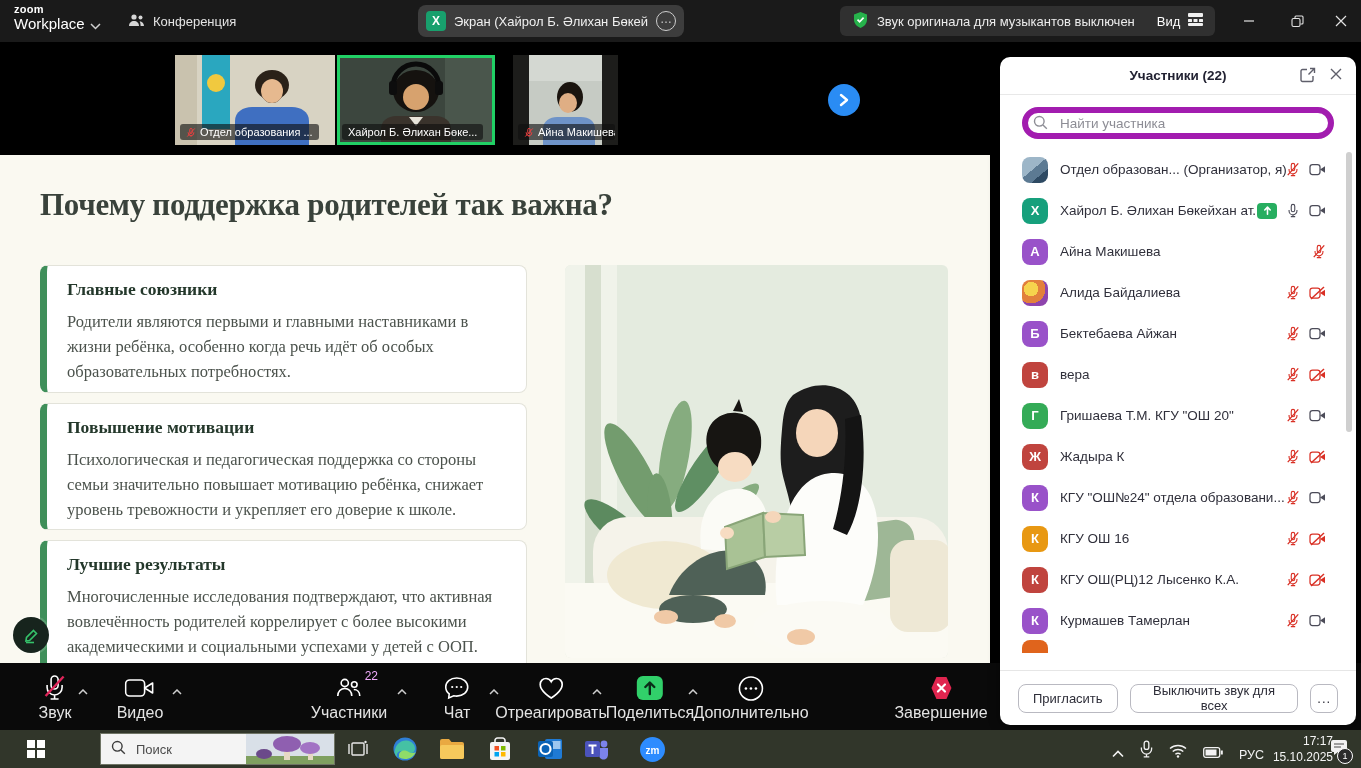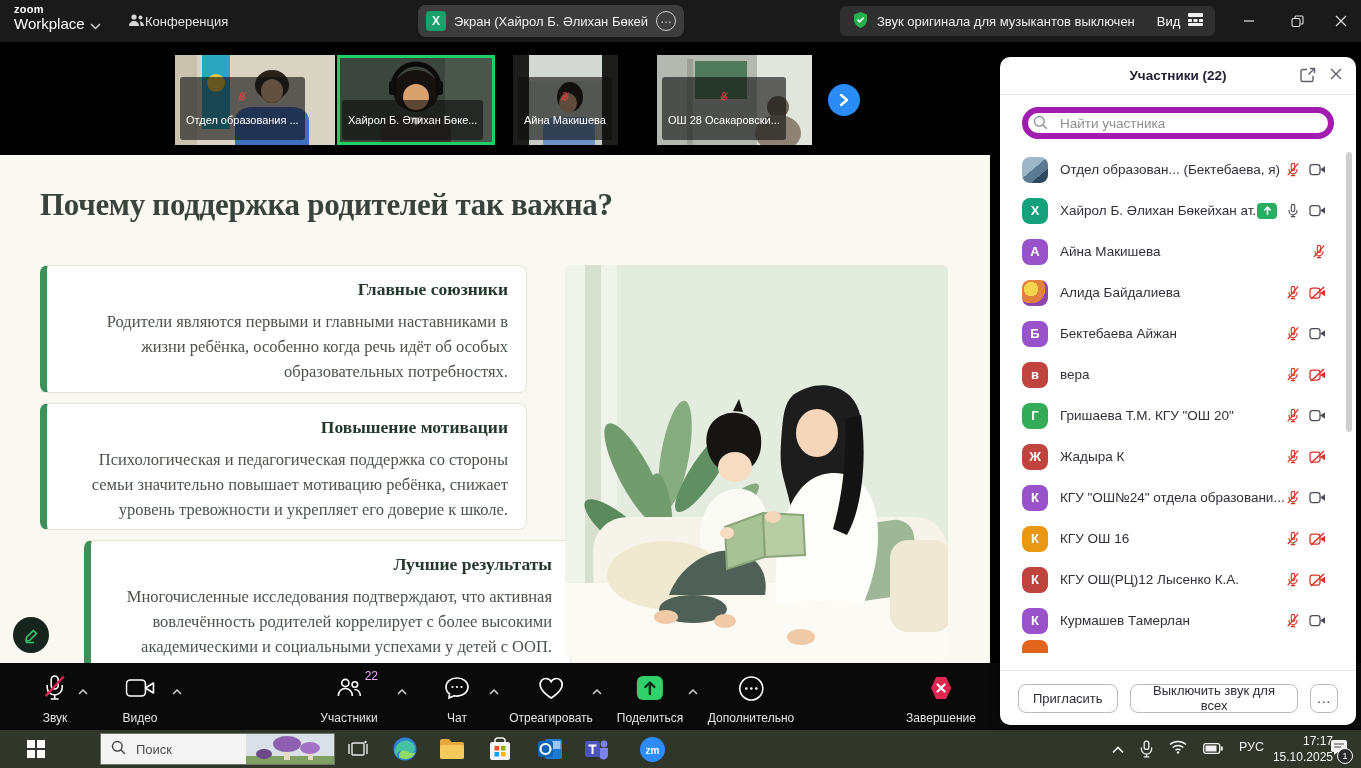--- a/index.html
+++ b/index.html
@@ -6,59 +6,59 @@
     font-family:"Liberation Sans",sans-serif;-webkit-font-smoothing:antialiased;}
   .abs{position:absolute;}
   #stage{position:relative;width:1361px;height:768px;background:#000;}
 
   
   #titlebar{left:0;top:0;width:1361px;height:42px;background:#1a1a1a;}
   .logo{left:14px;top:4px;color:#fff;line-height:1;}
   .logo .l1{font-size:11px;font-weight:700;letter-spacing:.3px;}
   .logo .l2{font-size:15px;font-weight:400;margin-top:1px;}
   .tb-chev{left:90px;top:16px;color:#cfcfcf;}
-  .tab-meeting{left:128px;top:0;height:42px;display:flex;align-items:center;gap:0;color:#e3e3e3;font-size:13px;}
+  .tab-meeting{left:128px;top:0;height:42px;display:flex;align-items:center;gap:8px;color:#e3e3e3;font-size:13px;}
   .tab-screen{left:418px;top:5px;height:32px;background:#3d3d3d;border-radius:8px;display:flex;align-items:center;
     gap:8px;padding:0 8px;color:#f0f0f0;font-size:13px;}
   .xicon{width:20px;height:20px;border-radius:4px;background:#18a06d;color:#fff;font-weight:700;font-size:12px;
     display:flex;align-items:center;justify-content:center;}
   .tab-ellipsis{width:20px;height:20px;border:1.4px solid #cdcdcd;border-radius:50%;display:flex;align-items:center;
     justify-content:center;color:#cdcdcd;font-size:12px;line-height:1;padding-bottom:4px;box-sizing:border-box;}
   .status-pill{left:840px;top:6px;height:30px;background:#303030;border-radius:6px;display:flex;align-items:center;
     gap:8px;padding:0 12px;color:#ececec;font-size:13px;}
   .view-label{margin-left:14px;color:#fff;}
   .winbtn{top:0;width:46px;height:42px;display:flex;align-items:center;justify-content:center;color:#e3e3e3;font-size:14px;}
 
   
   .thumb{top:55px;height:90px;background:#111;overflow:hidden;}
   .thumb svg{display:block;}
   .thumb.active{outline:3px solid #21d065;outline-offset:-3px;}
   .vlabel{position:absolute;left:5px;bottom:5px;background:rgba(15,15,15,.62);border-radius:3px;color:#fff;
-    font-size:11px;padding:14px 6px;display:flex;align-items:center;gap:12px;white-space:nowrap;max-width:92%;
-    overflow:hidden;box-sizing:border-box;flex-direction:column;}
+    font-size:11px;padding:2px 6px;display:flex;align-items:center;gap:4px;white-space:nowrap;max-width:92%;
+    overflow:hidden;box-sizing:border-box;}
   .next-btn{left:828px;top:84px;width:32px;height:32px;border-radius:50%;background:#2a8cf4;display:flex;
     align-items:center;justify-content:center;}
 
   
   #slide{left:0;top:155px;width:990px;height:508px;background:#faf9f1;}
   .slide-title{left:40px;top:32px;font-family:Liberation Serif, serif;font-weight:700;font-size:31px;
     color:#39423b;letter-spacing:-.3px;}
   .card{left:40px;width:487px;background:#fff;border:1px solid #e3e3da;border-radius:8px;box-sizing:border-box;
-    border-left:7px solid #3f8f5a;padding:13px 18px 0 20px;text-align:right;}
+    border-left:7px solid #3f8f5a;padding:13px 18px 0 20px;}
   .card h3{margin:0 0 9px 0;font-family:"Liberation Serif",serif;font-size:17.5px;color:#24382b;}
   .card p{margin:0;font-family:"Liberation Serif",serif;font-size:16.5px;line-height:25px;color:#4b524c;}
   .illus{left:565px;top:110px;width:383px;height:393px;border-radius:6px;overflow:hidden;}
   .annot-btn{left:13px;top:462px;width:36px;height:36px;border-radius:50%;background:#17241d;
     display:flex;align-items:center;justify-content:center;box-shadow:0 0 0 2px rgba(255,255,255,.15);}
 
   
   #ztoolbar{left:0;top:663px;width:1361px;height:67px;background:#0a0a0a;}
   .zt-item{top:10px;display:flex;flex-direction:column;align-items:center;transform:translateX(-50%);color:#e4e4e4;}
   .zt-item .ic{height:30px;display:flex;align-items:center;justify-content:center;position:relative;}
-  .zt-item .lb{font-size:12px;margin-top:8px;white-space:nowrap;}
+  .zt-item .lb{font-size:16px;margin-top:1px;white-space:nowrap;}
   .zt-caret{top:18px;color:#cfcfcf;}
   .count-badge{position:absolute;top:-4px;right:-16px;font-size:12px;color:#f0abfc;}
 
   
   #panel{left:1000px;top:57px;width:356px;height:668px;background:#fff;border-radius:10px;
     box-shadow:0 2px 12px rgba(0,0,0,.45);}
   .panel-head{left:0;top:0;width:356px;height:38px;border-bottom:1px solid #e8e8e8;box-sizing:border-box;}
   .panel-title{width:100%;text-align:center;line-height:38px;font-size:13.5px;font-weight:700;color:#232333;border-radius:13px;}
   .ph-ic{top:10px;color:#5f5f6b;}
   .search-wrap{left:22px;top:50px;width:312px;height:32px;}
@@ -87,21 +87,21 @@
 
   
   #taskbar{left:0;top:730px;width:1361px;height:38px;background:#31362a;}
   .start{left:16px;top:6px;width:40px;height:26px;display:flex;align-items:center;justify-content:center;}
   .tsearch{left:100px;top:3px;width:235px;height:32px;background:#f4f4f4;border:1px solid #6f7465;box-sizing:border-box;
     display:flex;align-items:center;padding-left:10px;gap:8px;overflow:hidden;position:absolute;}
   .tsearch input{border:none;background:transparent;outline:none;font-size:13px;color:#444;width:110px;
     font-family:"Liberation Sans",sans-serif;}
   .tsearch input::placeholder{color:#4c4c4c;}
   .tsk-ic{top:5px;width:28px;height:28px;display:flex;align-items:center;justify-content:center;}
-  .tray{color:#f2f2f2;display:flex;align-items:flex-start;}
+  .tray{color:#f2f2f2;display:flex;align-items:flex-end;}
   .tray-clock{right:28px;top:3px;text-align:right;color:#f5f5f5;font-size:12px;line-height:16px;position:absolute;}
   .lang{font-size:12.5px;color:#f2f2f2;}
   .notif-badge{position:absolute;right:-5px;bottom:-4px;width:14px;height:14px;border-radius:50%;background:#2b2b2b;
     border:1.5px solid #fff;color:#fff;font-size:9px;display:flex;align-items:center;justify-content:center;}
 </style>
 </head>
 <body>
 
 <div id="stage">
 
@@ -222,59 +222,39 @@
           <svg width="10" height="11" viewBox="0 0 16 16" fill="none" stroke="#e64040" stroke-width="1.6">
             <rect x="6" y="1.5" width="4" height="8" rx="2"></rect>
             <path d="M3.5 7.5v1a4.5 4.5 0 0 0 9 0v-1M8 13v2"></path>
             <path d="M2 14.5L14 1.5"></path>
           </svg>
         </span>
       <span>Айна Макишева</span>
     </span>
   </div>
 
-  <div class="thumb abs" style="left:657px;width:155px;">
-    <svg width="155" height="90" viewBox="0 0 155 90" preserveAspectRatio="none">
-      <rect width="155" height="90" fill="#b3b8b1"></rect>
-      <rect x="100" width="55" height="90" fill="#e2e4de"></rect>
-      <rect x="38" y="6" width="52" height="38" fill="#4f7a5e"></rect>
-      <rect x="30" y="4" width="6" height="86" fill="#9aa096"></rect>
-      <circle cx="121" cy="52" r="11" fill="#6e6557"></circle>
-      <ellipse cx="121" cy="78" rx="23" ry="18" fill="#8d8274"></ellipse>
-    </svg>
-    <span class="vlabel">
-      <span>
-          <svg width="10" height="11" viewBox="0 0 16 16" fill="none" stroke="#e64040" stroke-width="1.6">
-            <rect x="6" y="1.5" width="4" height="8" rx="2"></rect>
-            <path d="M3.5 7.5v1a4.5 4.5 0 0 0 9 0v-1M8 13v2"></path>
-            <path d="M2 14.5L14 1.5"></path>
-          </svg>
-        </span>
-      <span>ОШ 28 Осакаровски...</span>
-    </span>
-  </div>
 
   <div class="next-btn abs">
     <svg width="12" height="14" viewBox="0 0 12 14">
         <path d="M3 2l6 5-6 5" stroke="#fff" stroke-width="2.4" fill="none" stroke-linecap="round" stroke-linejoin="round"></path>
       </svg>
   </div>
 
   <div id="slide" class="abs">
     <div class="slide-title abs">Почему поддержка родителей так важна?</div>
 
     <div class="card abs" style="top:110px;height:128px;">
       <h3>Главные союзники</h3>
       <p>Родители являются первыми и главными наставниками в жизни ребёнка, особенно когда речь идёт об особых образовательных потребностях.</p>
     </div>
     <div class="card abs" style="top:248px;height:127px;">
       <h3>Повышение мотивации</h3>
       <p>Психологическая и педагогическая поддержка со стороны семьи значительно повышает мотивацию ребёнка, снижает уровень тревожности и укрепляет его доверие к школе.</p>
     </div>
-    <div class="card abs" style="top:385px;height:148px;margin-left:44px;">
+    <div class="card abs" style="top:385px;height:148px;">
       <h3>Лучшие результаты</h3>
       <p>Многочисленные исследования подтверждают, что активная вовлечённость родителей коррелирует с более высокими академическими и социальными успехами у детей с ООП.</p>
     </div>
 
     <div class="illus abs">
       <svg width="383" height="393" viewBox="0 0 383 393">
         <rect width="383" height="393" fill="#e4ebdf"></rect>
         <rect x="0" width="52" height="393" fill="#f0f3ea"></rect>
         <rect x="20" width="16" height="393" fill="#d7dfcf"></rect>
 
@@ -453,21 +433,21 @@
             <circle cx="6.3" cy="6.3" r="4.8"></circle>
             <path d="M10 10l3.8 3.8"></path>
           </svg>
       </span>
       <input type="text" placeholder="Найти участника" style="">
     </div>
 
     <div id="plist" class="abs">
         <div class="p-row">
           <span class="p-avatar av-photo"></span>
-          <span class="p-name">Отдел образован... (Бектебаева, я)</span>
+          <span class="p-name">Отдел образован... (Организатор, я)</span>
           <span class="p-icons">
             <span class="picon red">
               <svg width="14" height="15" viewBox="0 0 16 17" fill="none" stroke="currentColor" stroke-width="1.25">
                 <rect x="6" y="1.5" width="4" height="8.5" rx="2"></rect>
                 <path d="M3.5 7.8v1.2a4.5 4.5 0 0 0 9 0V7.8M8 13.5v2M5.5 15.5h5"></path>
                 <path d="M2 15L14 1.5" stroke-width="1.5"></path>
               </svg>
             </span>
             <span class="picon dark">
               <svg width="17" height="13" viewBox="0 0 17 13" fill="none" stroke="currentColor" stroke-width="1.25">

